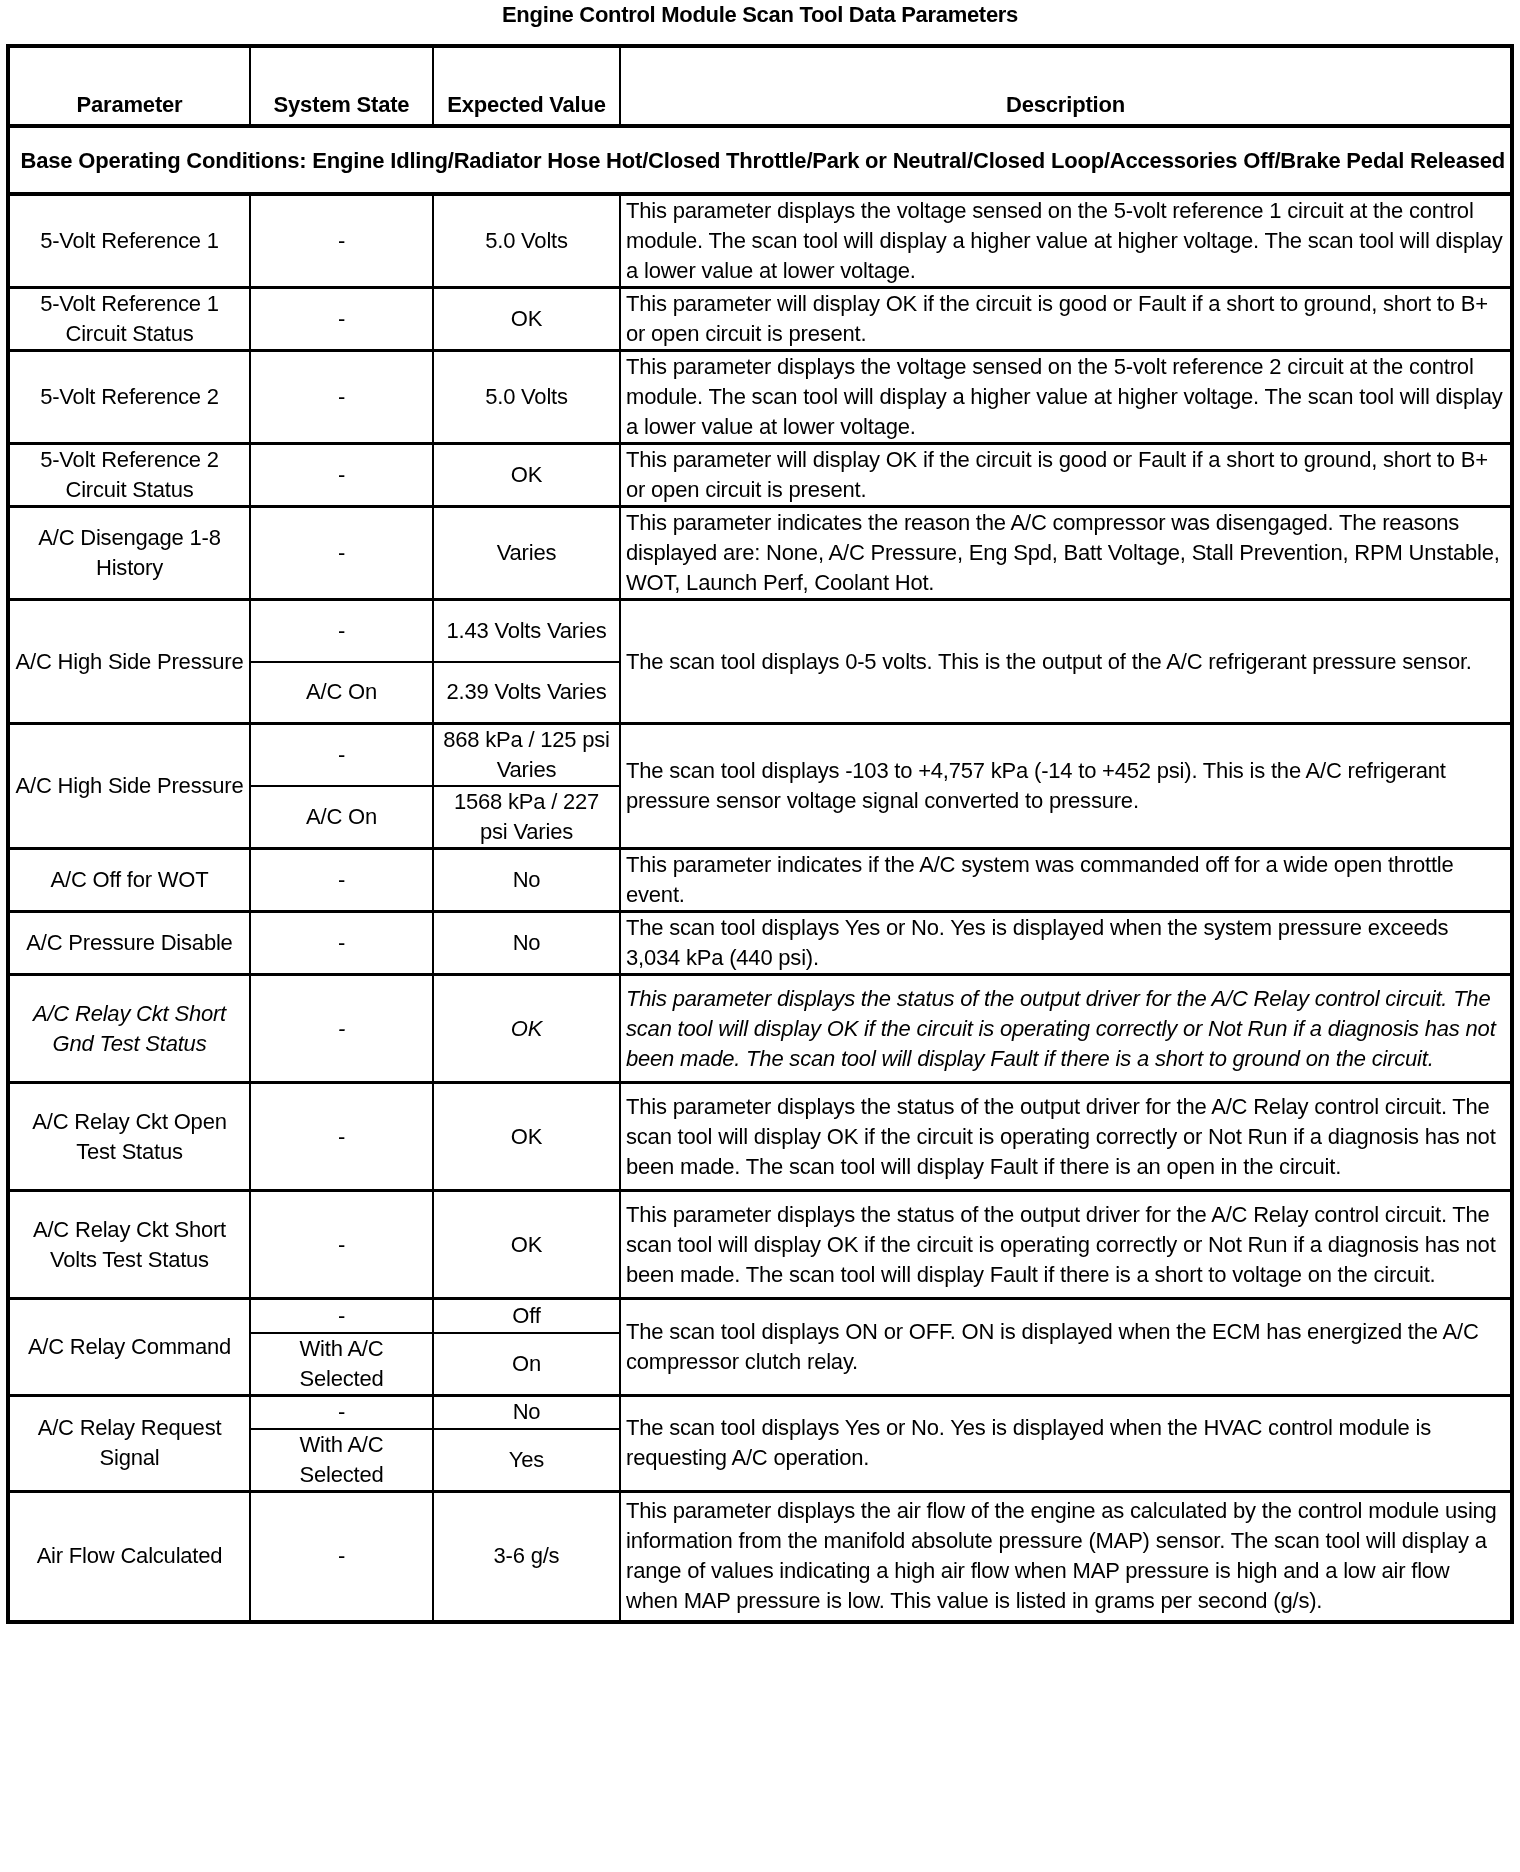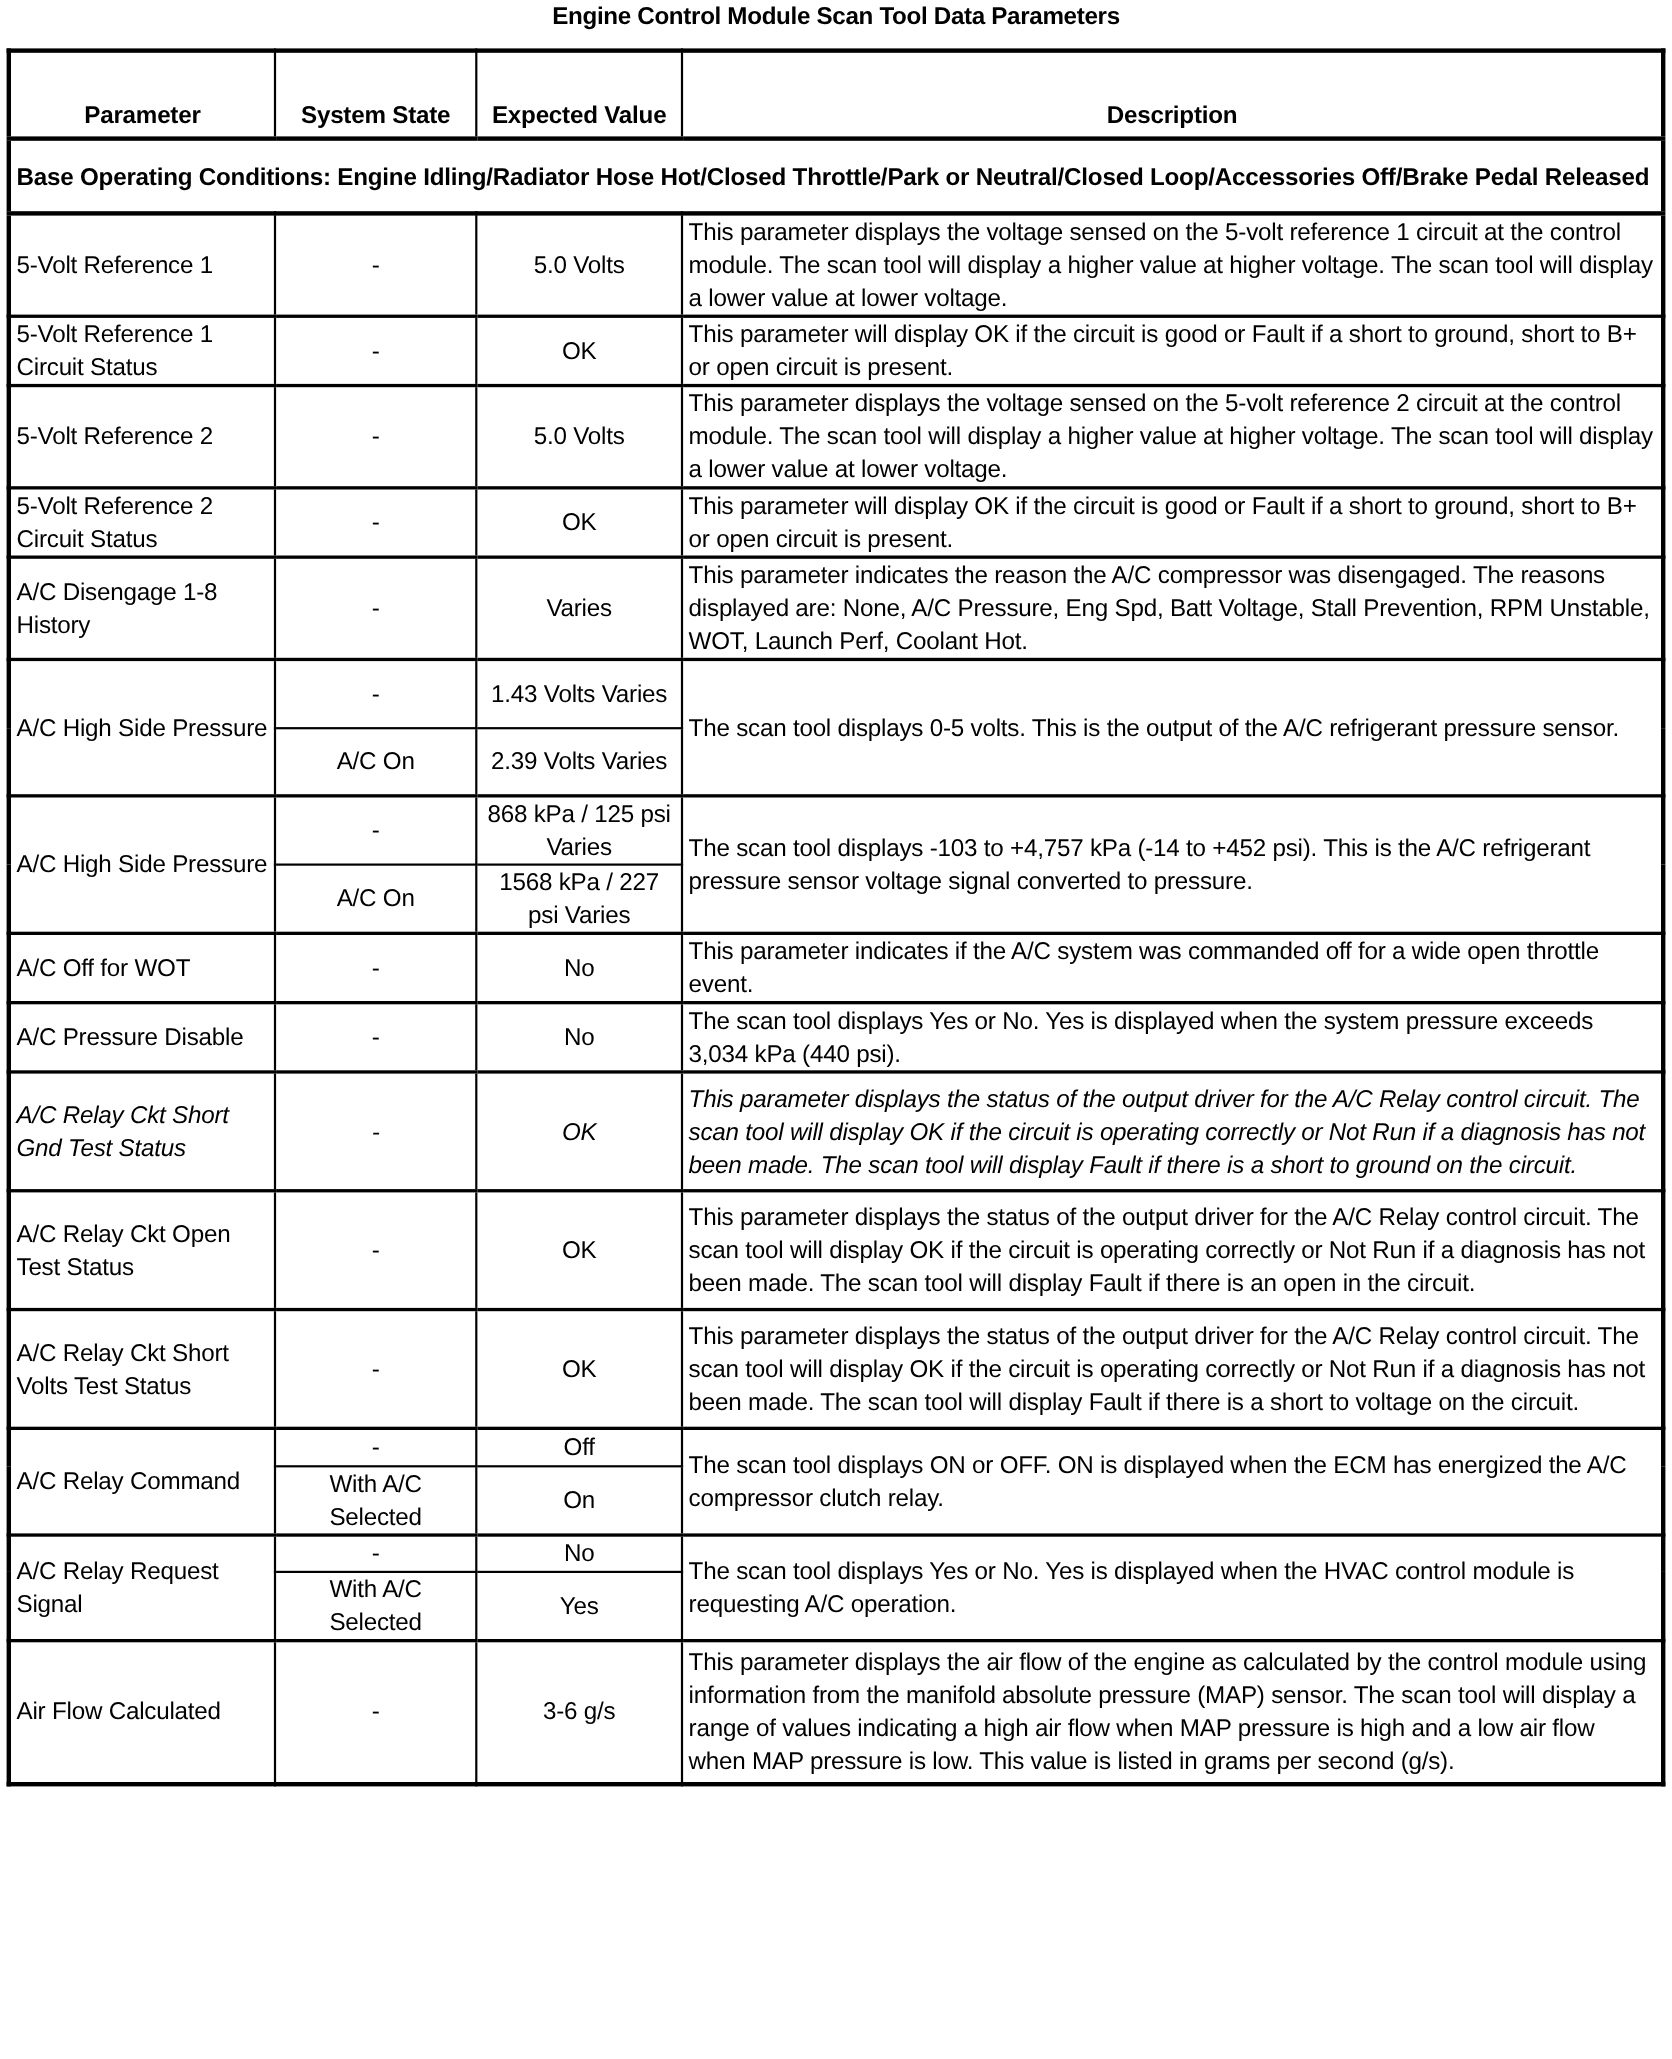--- a/index.html
+++ b/index.html
@@ -3,22 +3,22 @@
 <meta charset="utf-8">
 <style>
   html, body { margin: 0; padding: 0; background: #ffffff; }
   body { width: 1520px; height: 1872px; overflow: hidden; font-family: "Liberation Sans", sans-serif; color: #000; }
   .title { position: absolute; left: 0; top: 2px; width: 1520px; text-align: center; font-weight: bold; font-size: 22px; letter-spacing: -0.3px; }
   table.params { position: absolute; left: 6px; top: 44px; width: 1508px; border-collapse: collapse; border: 4px solid #000; table-layout: fixed; }
   table.params td, table.params th { border: 2px solid #000; font-size: 22px; line-height: 30px; padding: 0 5px; vertical-align: middle; letter-spacing: -0.2px; }
   table.params th { font-weight: bold; vertical-align: bottom; padding-bottom: 4px; }
   col.c1 { width: 242px; } col.c2 { width: 183px; } col.c3 { width: 187px; } col.c4 { width: auto; }
   tr.head th { height: 72px; border-bottom: 4px solid #000; }
-  tr.cond td { font-weight: bold; height: 62px; border-bottom: 4px solid #000; padding-top: 2px; }
-  td.param { text-align: left; }
+  tr.cond td { font-weight: bold; height: 62px; border-bottom: 4px solid #000; padding-top: 2px; text-align: right; }
+  td.param { text-align: center; }
   td.center { text-align: center; }
   td.desc { text-align: left; padding-left: 5px; padding-right: 2px; }
   tr.grp > td { border-top: 3px solid #000; }
 </style>
 </head>
 <body>
 
 <div class="title">Engine Control Module Scan Tool Data Parameters</div>
 
 <table class="params">

